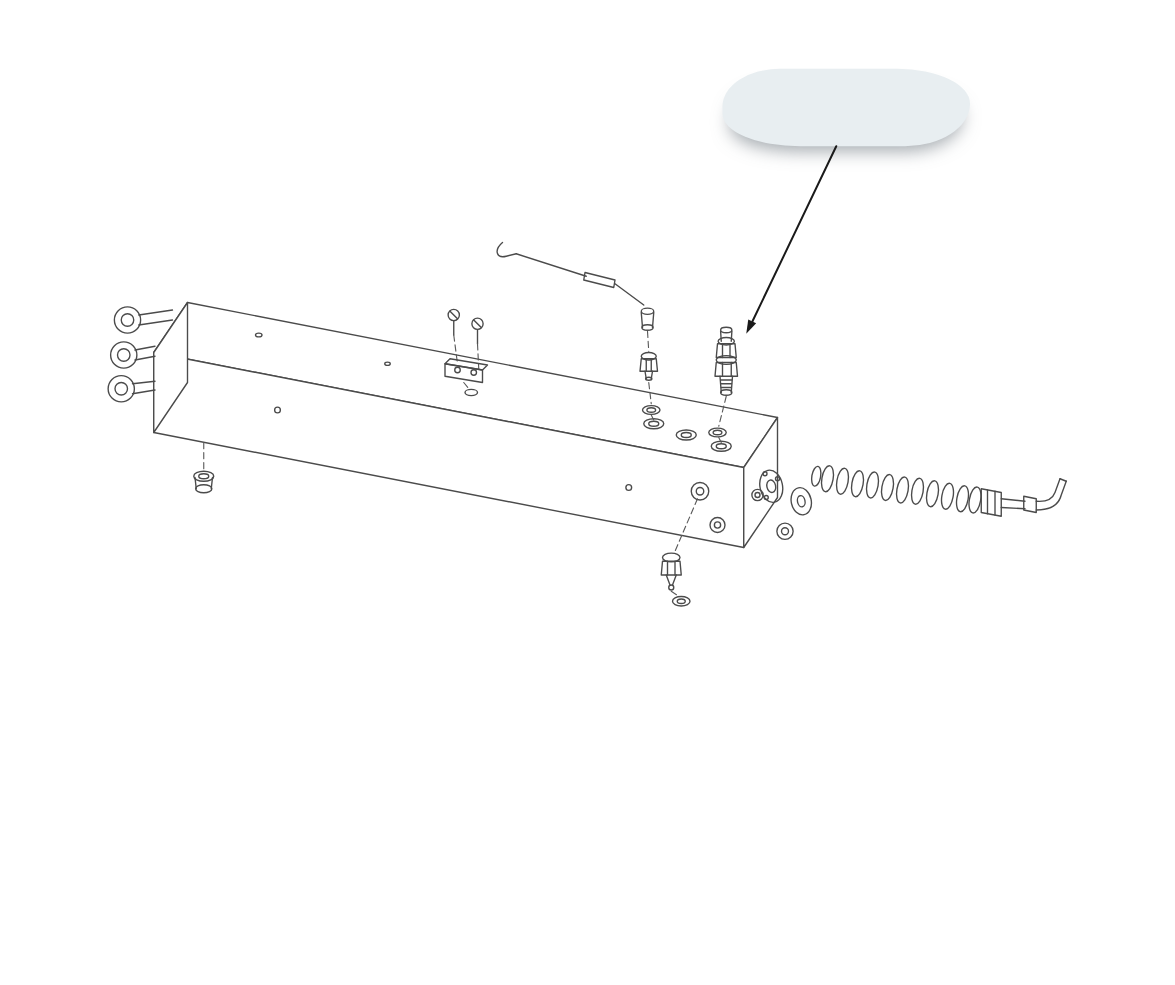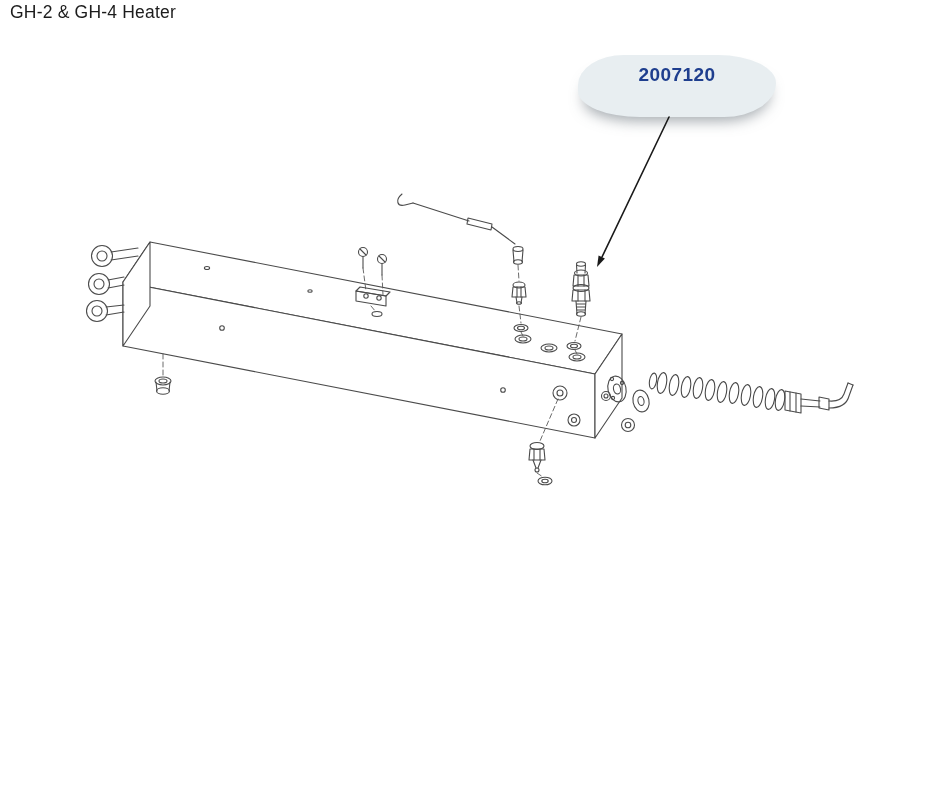--- a/index.html
+++ b/index.html
@@ -69,24 +69,22 @@
   .diagram .face { fill: #ffffff; }
   .diagram .dash { stroke-dasharray: 5 3; stroke-width: 0.9; stroke: #5a5a5a; }
   .diagram .arrow-line { stroke: #1a1a1a; stroke-width: 1.6; }
   .diagram .arrow-head { fill: #1a1a1a; stroke: none; }
 </style>
 </head>
 <body>
 
 <div class="page">
 
-  <div class="page-title">GH-2 &amp; GH-4 Heater</div>
 
   <div class="callout">
-    <div class="part-number">2007120</div>
   </div>
 
   <svg class="diagram" width="940" height="788" viewBox="0 0 940 788">
 
     <g>
       <polygon class="face" points="150,242 622,334 595,374 123,282"></polygon>
       <polygon class="face" points="123,282 595,374 595,438 123,346"></polygon>
       <polygon class="face" points="622,334 595,374 595,438 622,398"></polygon>
       <polygon class="face" points="150,242 123,282 123,346 150,306"></polygon>
 

